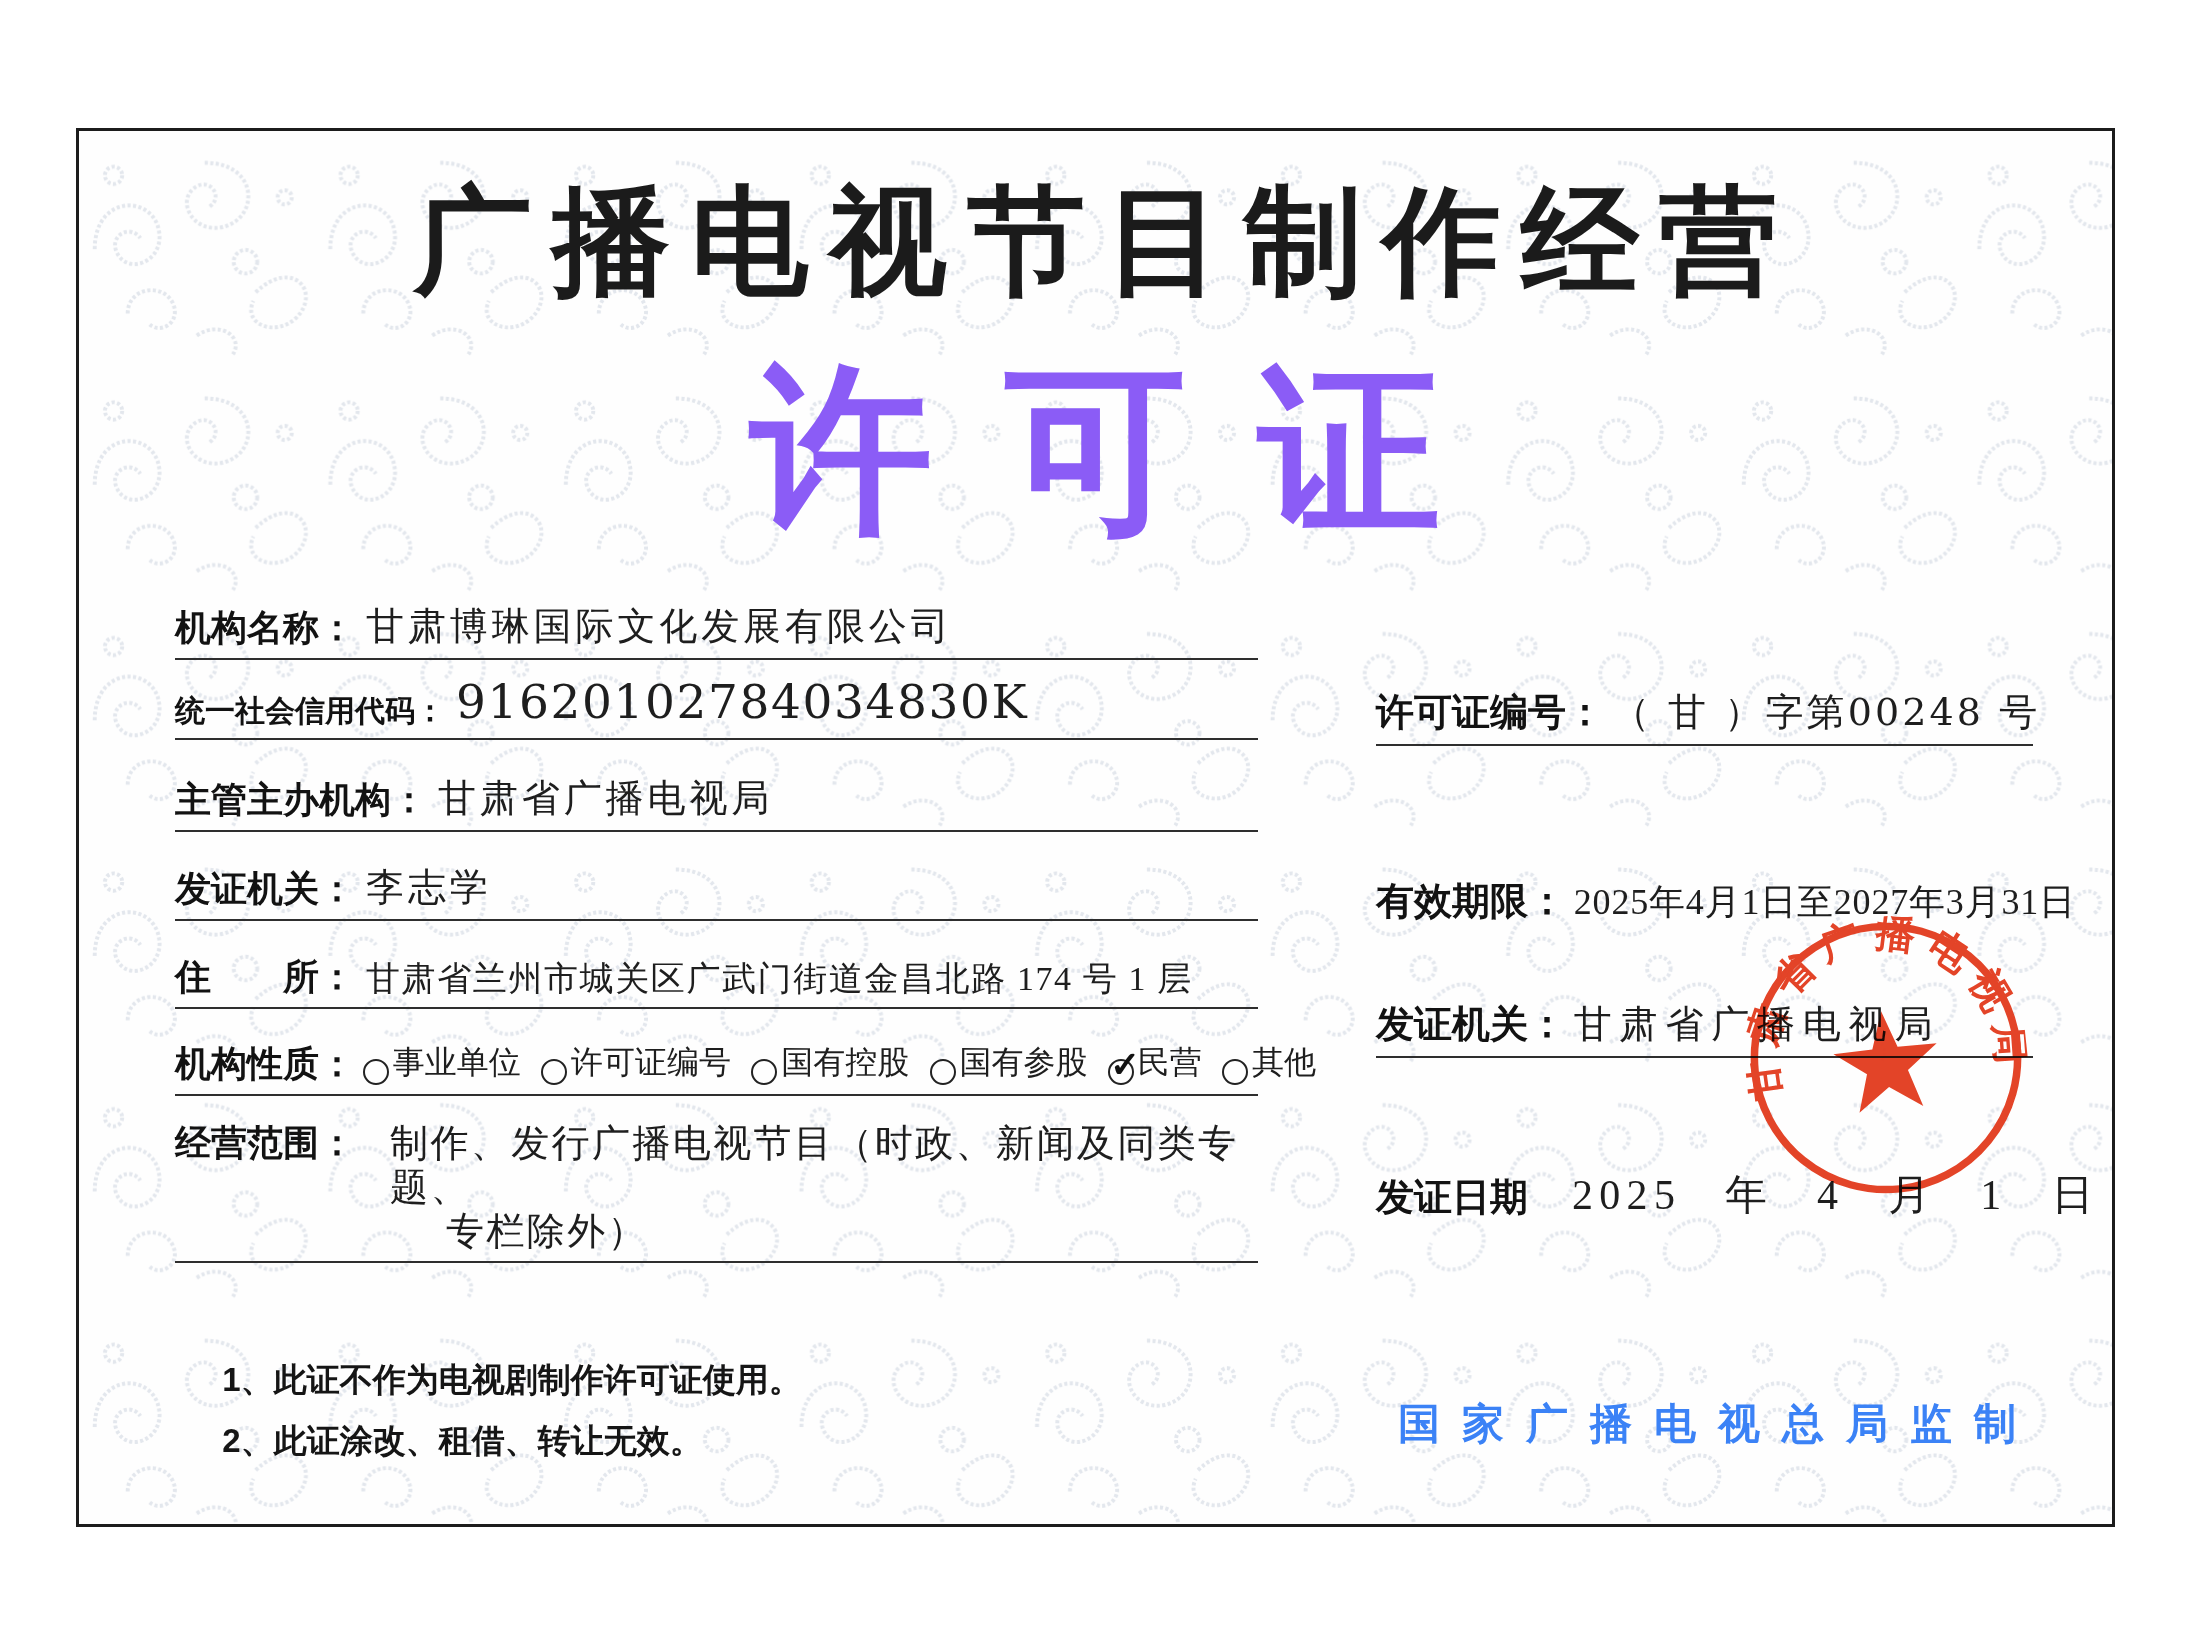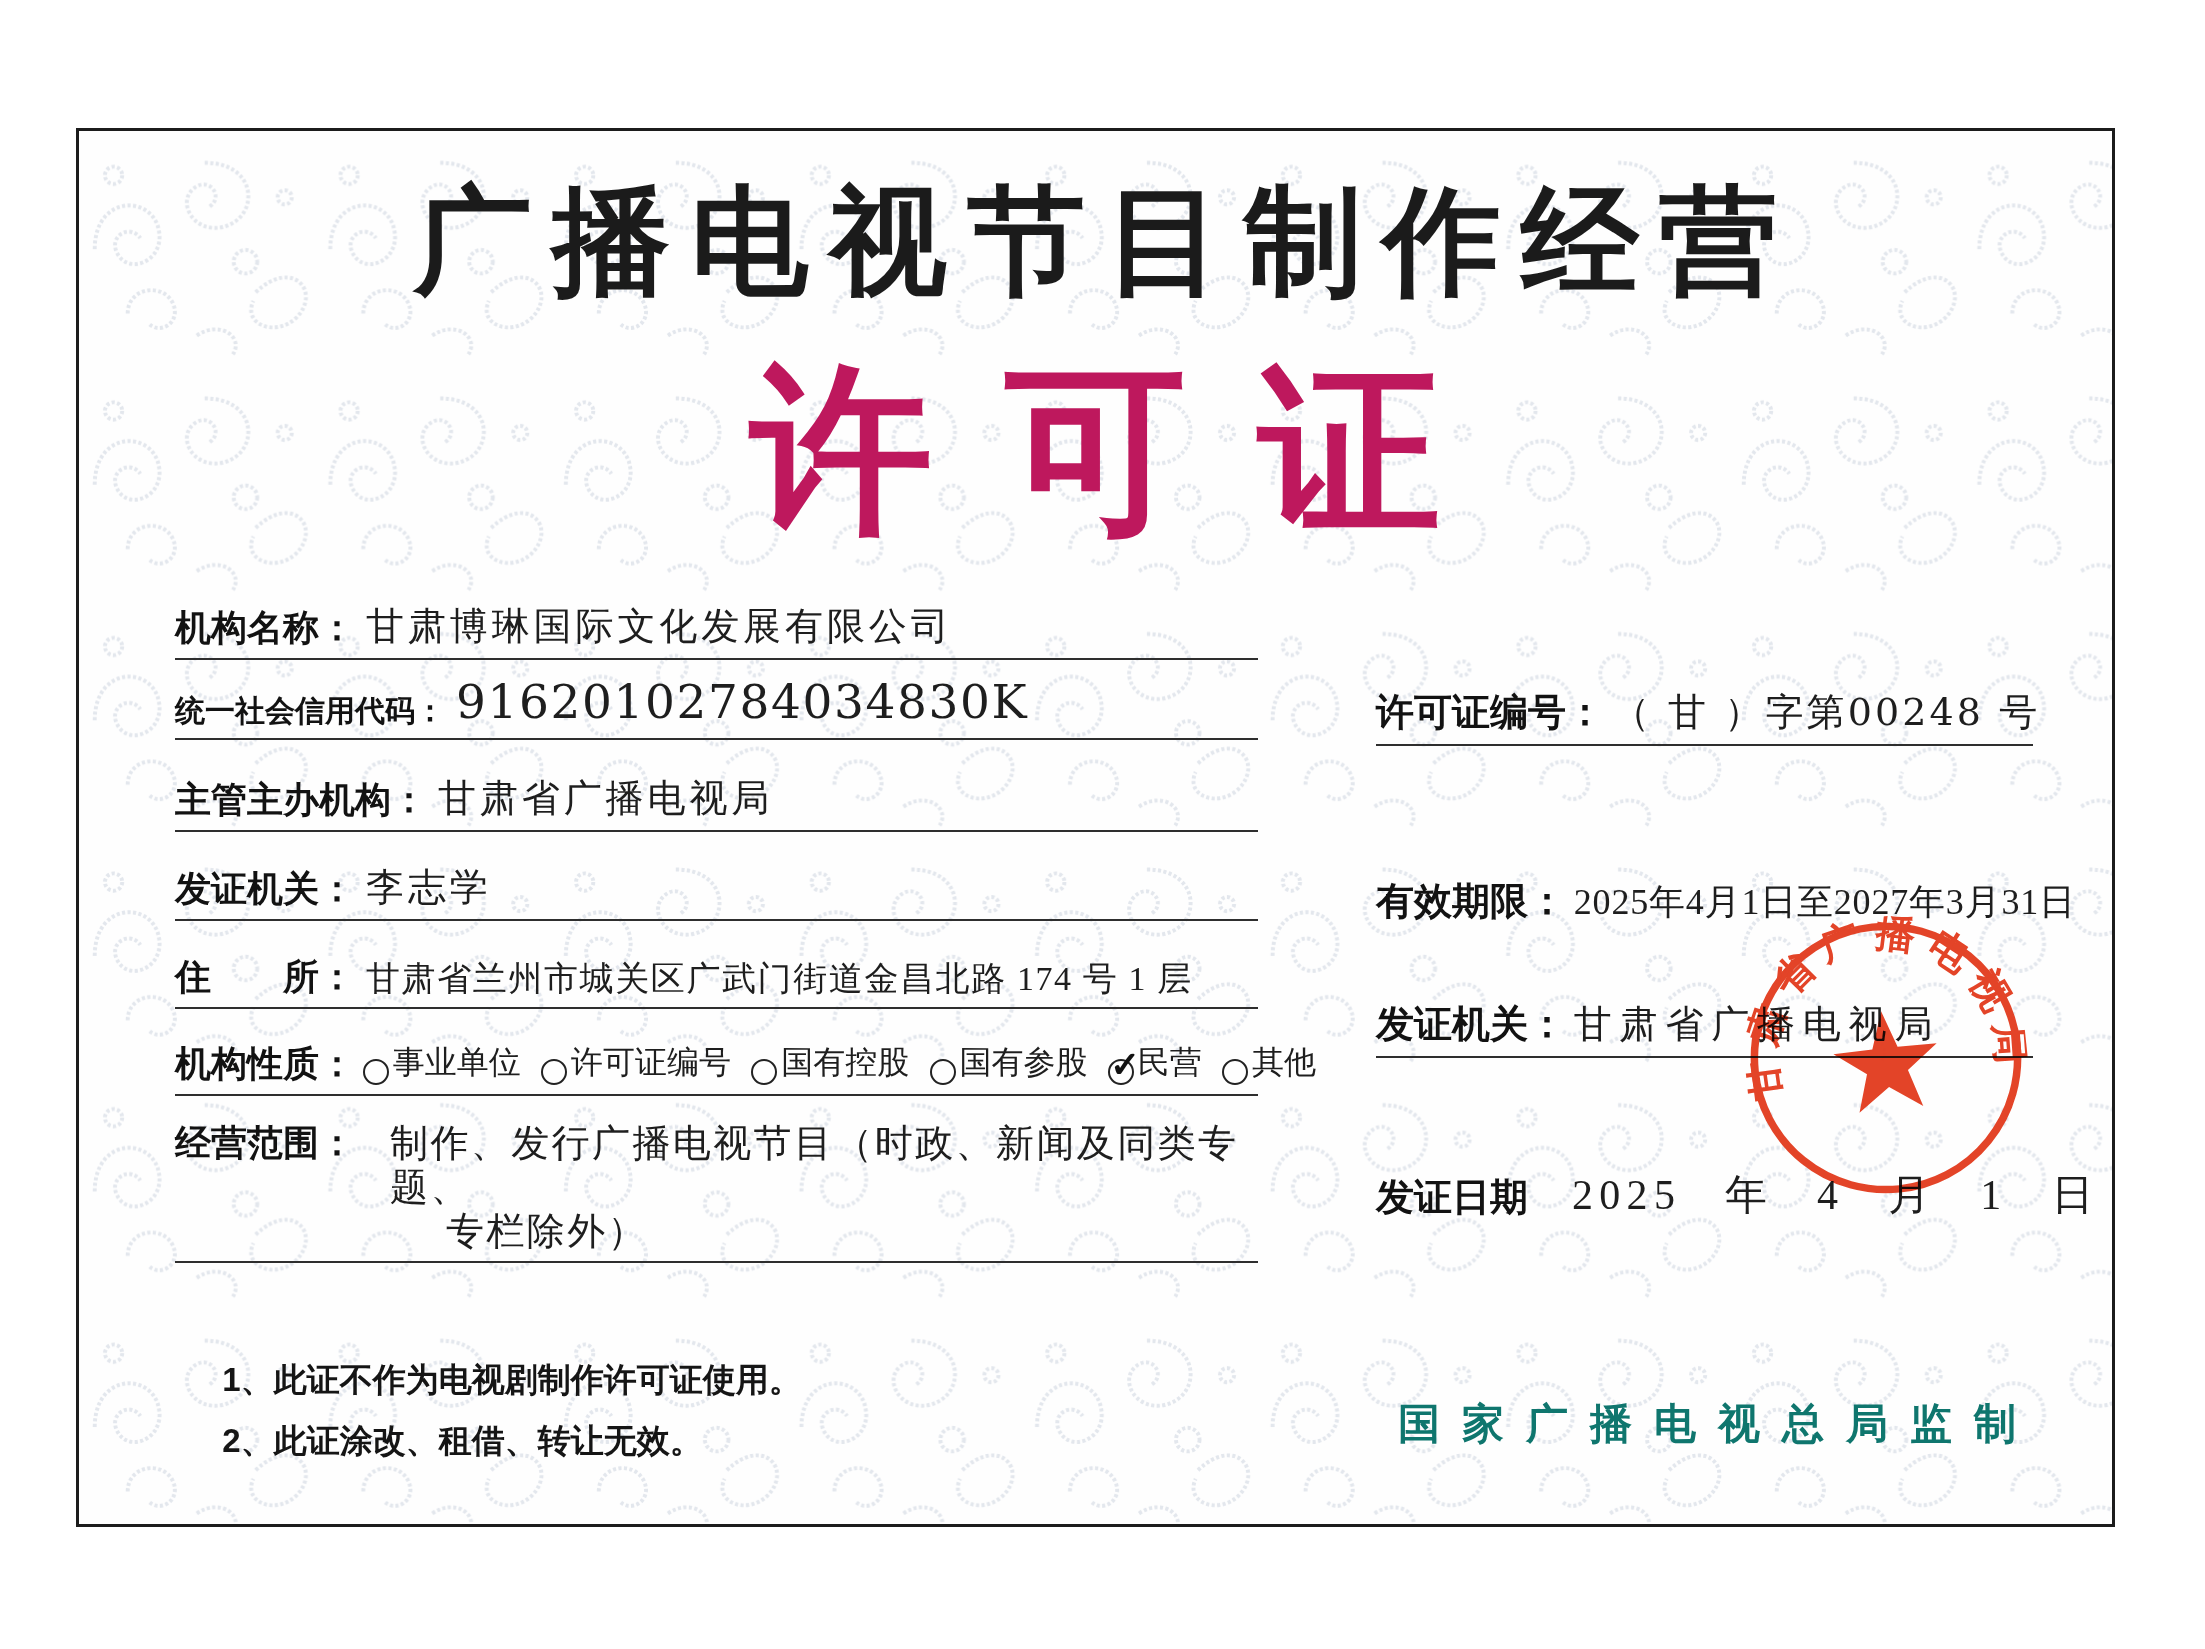--- a/index.html
+++ b/index.html
@@ -28,21 +28,21 @@
     position:absolute;left:0;top:46px;width:100%;
     text-align:center;
     font-size:118px;line-height:1.1;font-weight:900;
     color:#1b1b1b;letter-spacing:20.4px;text-indent:20.4px;
     margin:0;
   }
   .main-title{
     position:absolute;left:0;top:224px;width:100%;
     text-align:center;
     font-size:182px;line-height:1.05;font-weight:900;
-    color:#be185d;letter-spacing:72px;text-indent:72px;
+    color:#8b5cf6;letter-spacing:72px;text-indent:72px;
     margin:0;
   }
 
   
   .field{
     position:absolute;left:96px;width:1083px;
     border-bottom:2.4px solid #2e2e2e;
     display:flex;align-items:flex-end;
     box-sizing:border-box;
     padding-bottom:9.4px;
@@ -113,21 +113,21 @@
   .r-license .fvalue{font-family:"DejaVu Serif", serif;letter-spacing:3.1px;}
   .r-validity{top:730px;height:72px;}
   .r-validity .fvalue{font-size:36px;letter-spacing:0.8px;}
   .r-issuer{top:855px;height:72px;}
   .r-issuer .fvalue{letter-spacing:7.8px;}
   .r-date{top:1026px;height:72px;}
   .r-date .fvalue{font-size:42px;word-spacing:27px;letter-spacing:6.3px;margin-left:44px;}
   .r-supervision{
     position:absolute;left:1297px;top:1265px;width:657px;
     text-align:center;
-    font-size:42px;font-weight:900;color:#0f766e;
+    font-size:42px;font-weight:900;color:#3b82f6;
     letter-spacing:22px;text-indent:22px;white-space:nowrap;
   }
 
   
   .seal{
     position:absolute;left:1666px;top:786px;width:282px;height:282px;
     z-index:5;mix-blend-mode:multiply;opacity:0.95;
     transform:rotate(-6deg);
   }
 </style>

